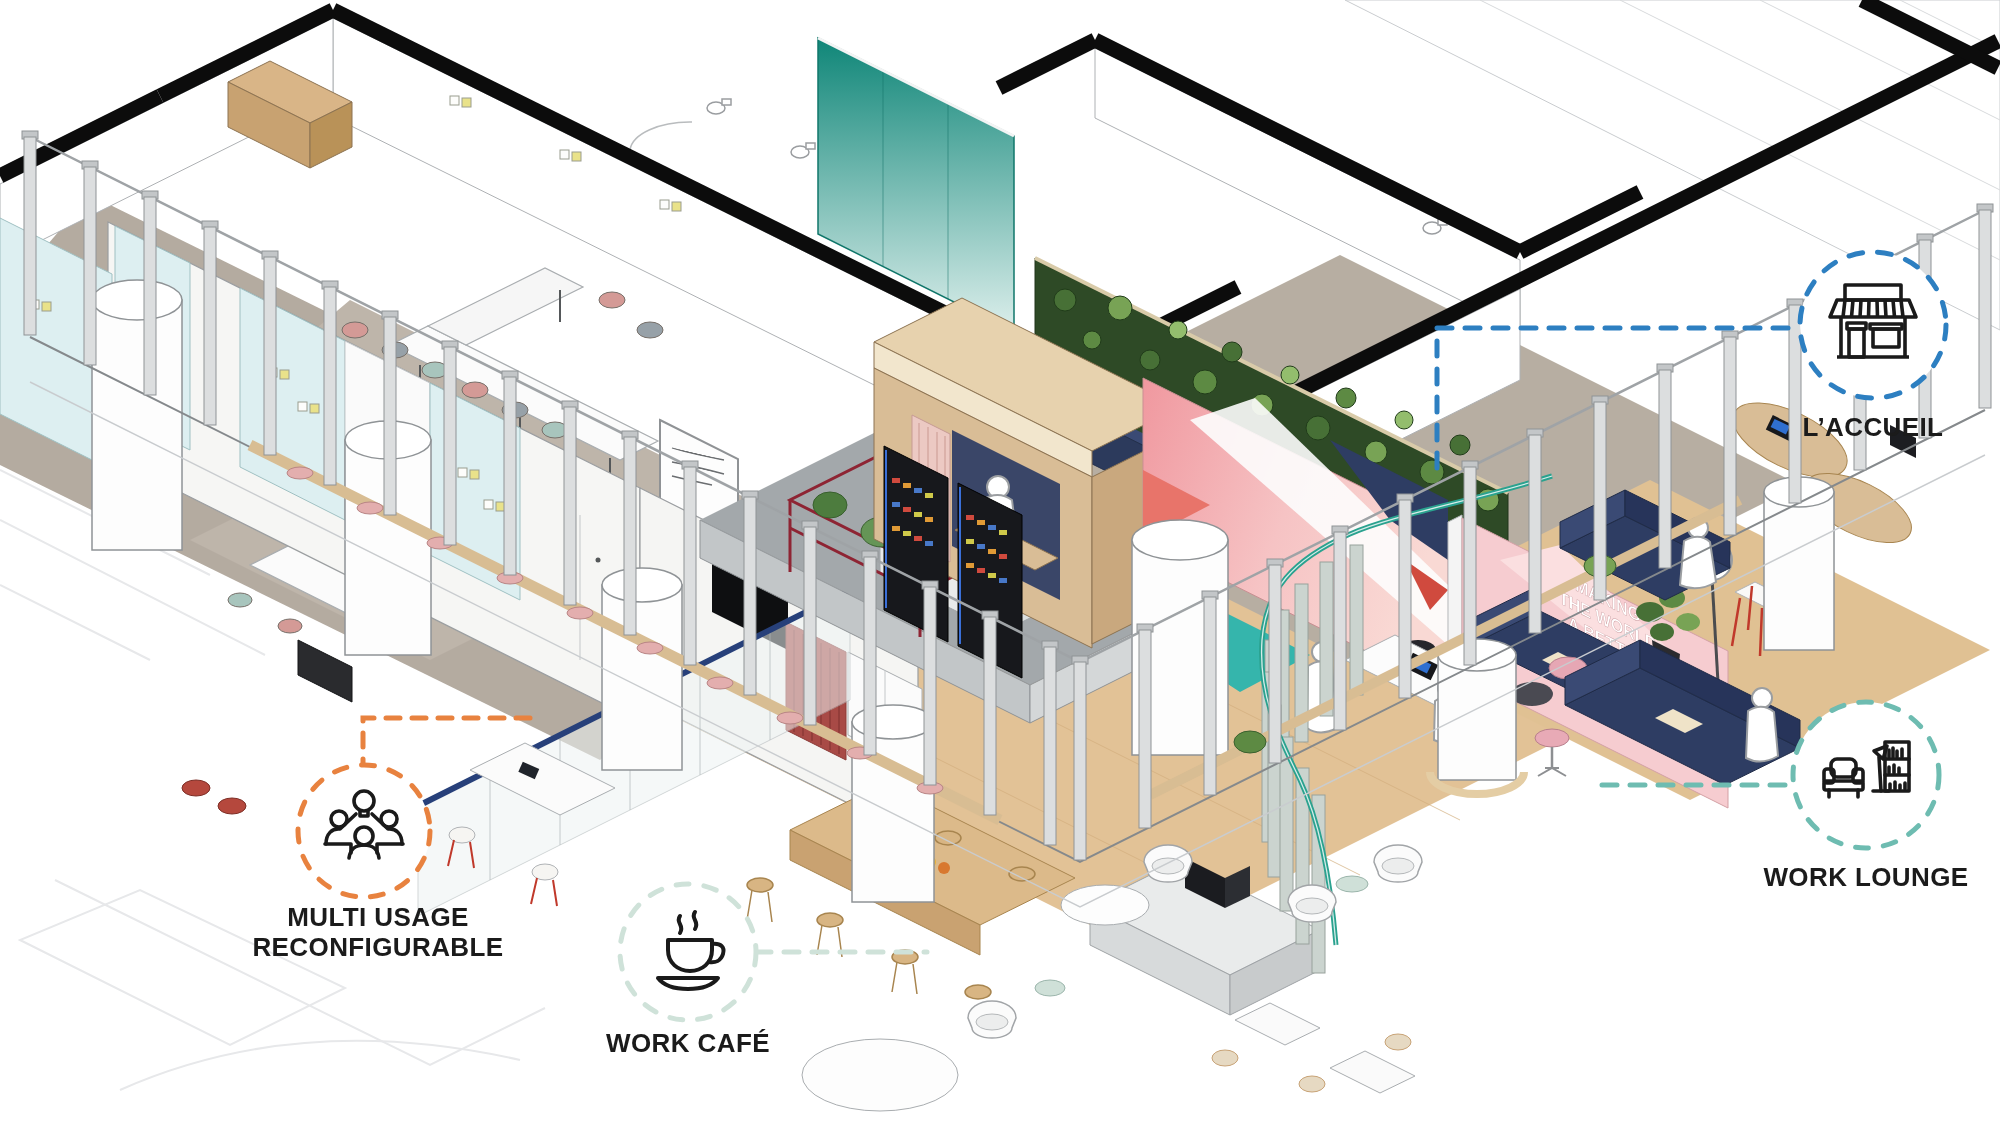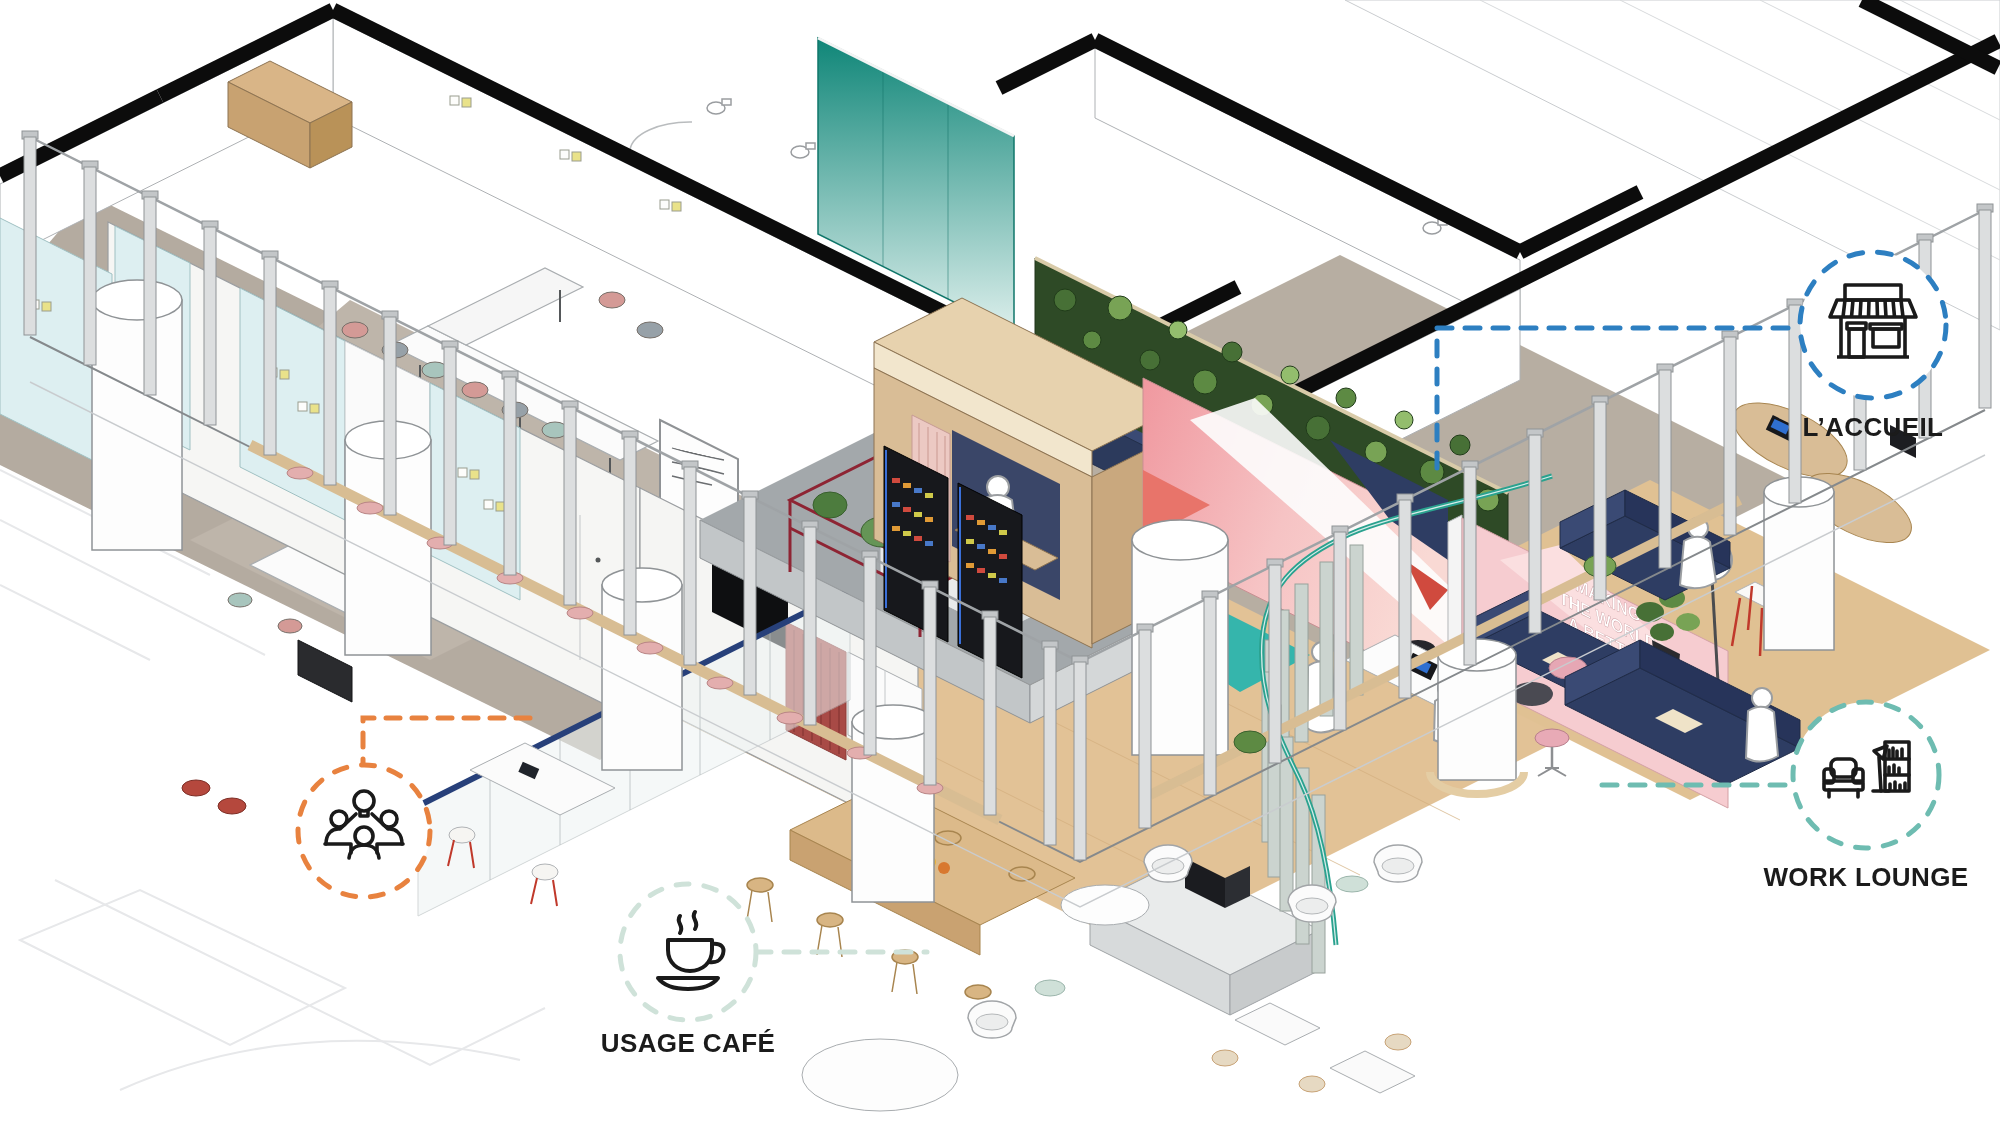--- a/index.html
+++ b/index.html
@@ -670,18 +670,22 @@
           <line x1="67" y1="46" x2="91" y2="46"></line>
     <path d="M71,21 v7 M75,19 v9 M79,22 v6 M84,20 v8"></path>
     <path d="M71,38 v6 M76,36 v8 M81,39 v5"></path>
     <path d="M72,55 v5 M77,53 v7 M82,56 v4 M87,54 v6"></path>
   </g>
 </g>
 </svg>
 
 <div class="callout-label" style="left:1723px;top:412px;width:300px;">L’ACCUEIL</div>
 
-
-<div class="callout-label" style="left:538px;top:1028px;width:300px;">USAGE CAFÉ</div>
+<div class="callout-label" style="left:218px;top:902px;width:320px;">
+  <div>MULTI USAGE</div>
+  <div>RECONFIGURABLE</div>
+</div>
+
+<div class="callout-label" style="left:538px;top:1028px;width:300px;">WORK CAFÉ</div>
 
 <div class="callout-label" style="left:1716px;top:862px;width:300px;">WORK LOUNGE</div>
 
 </div>
 
 </body></html>

